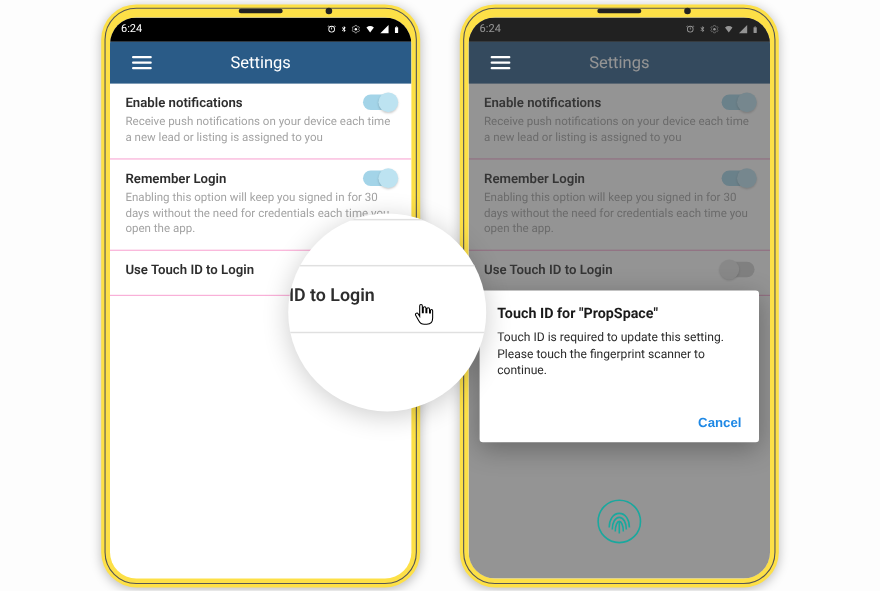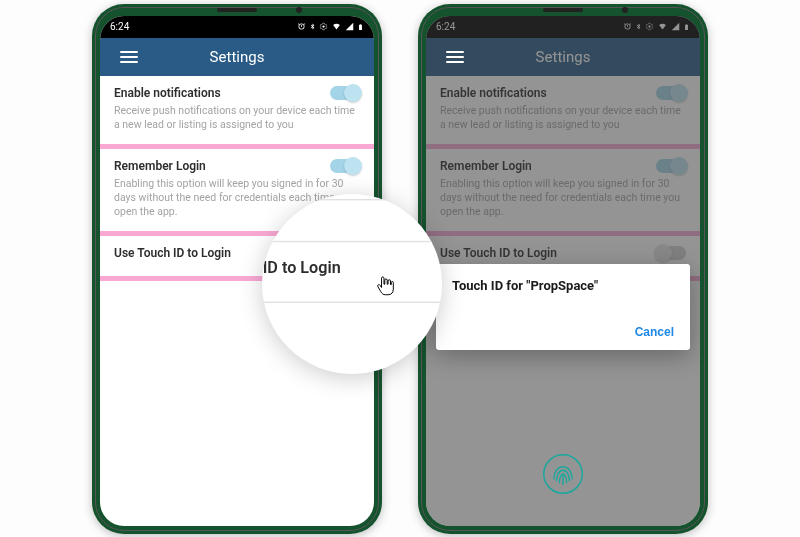--- a/index.html
+++ b/index.html
@@ -10,21 +10,21 @@
     font-family: -apple-system, "Segoe UI", Roboto, Arial, sans-serif;
     display: flex;
     justify-content: center;
     align-items: center;
     gap: 36px;
     overflow: hidden;
   }
   .phone {
     width: 290px;
     height: 530px;
-    background: #14532d;
+    background: #fde047;
     border-radius: 32px;
     position: relative;
     box-shadow: 0 2px 10px rgba(0,0,0,0.25);
     padding: 8px;
   }
   .phone .bezel-shine {
     position: absolute;
     inset: 3px;
     border-radius: 29px;
     border: 1px solid #555;
@@ -98,21 +98,21 @@
     display: flex;
     flex-direction: column;
     justify-content: space-between;
   }
   .hamburger span { height: 2px; background: #fff; border-radius: 1px; }
   .content {
     padding: 0;
   }
   .setting {
     padding: 10px 14px 12px;
-    border-bottom: 5px solid #f9a8d4;
+    border-bottom: 1px solid #f9a8d4;
   }
   .setting-row {
     display: flex;
     align-items: center;
     justify-content: space-between;
     margin-bottom: 4px;
   }
   .setting-label {
     font-size: 12px;
     color: #2d2d2d;
@@ -386,20 +386,21 @@
                 <div class="knob"></div>
               </div>
           </div>
         </div>
       </div>
 
       <div class="dimmer"></div>
 
       <div class="dialog">
         <div class="dialog-title">Touch ID for "PropSpace"</div>
+        <div class="dialog-body">Touch ID is required to update this setting. Please touch the fingerprint scanner to continue.</div>
         <div class="dialog-actions">
           <button class="dialog-cancel">Cancel</button>
         </div>
       </div>
 
       <svg class="fingerprint" viewBox="0 0 48 48" fill="none" stroke="#1aa89e" stroke-width="1.6">
         <circle cx="24" cy="24" r="21"></circle>
         <path d="M14 30c0-8 4-14 10-14s10 6 10 14"></path>
         <path d="M17 32c0-7 3-12 7-12s7 5 7 12"></path>
         <path d="M20 34c0-6 2-10 4-10s4 4 4 10"></path>

